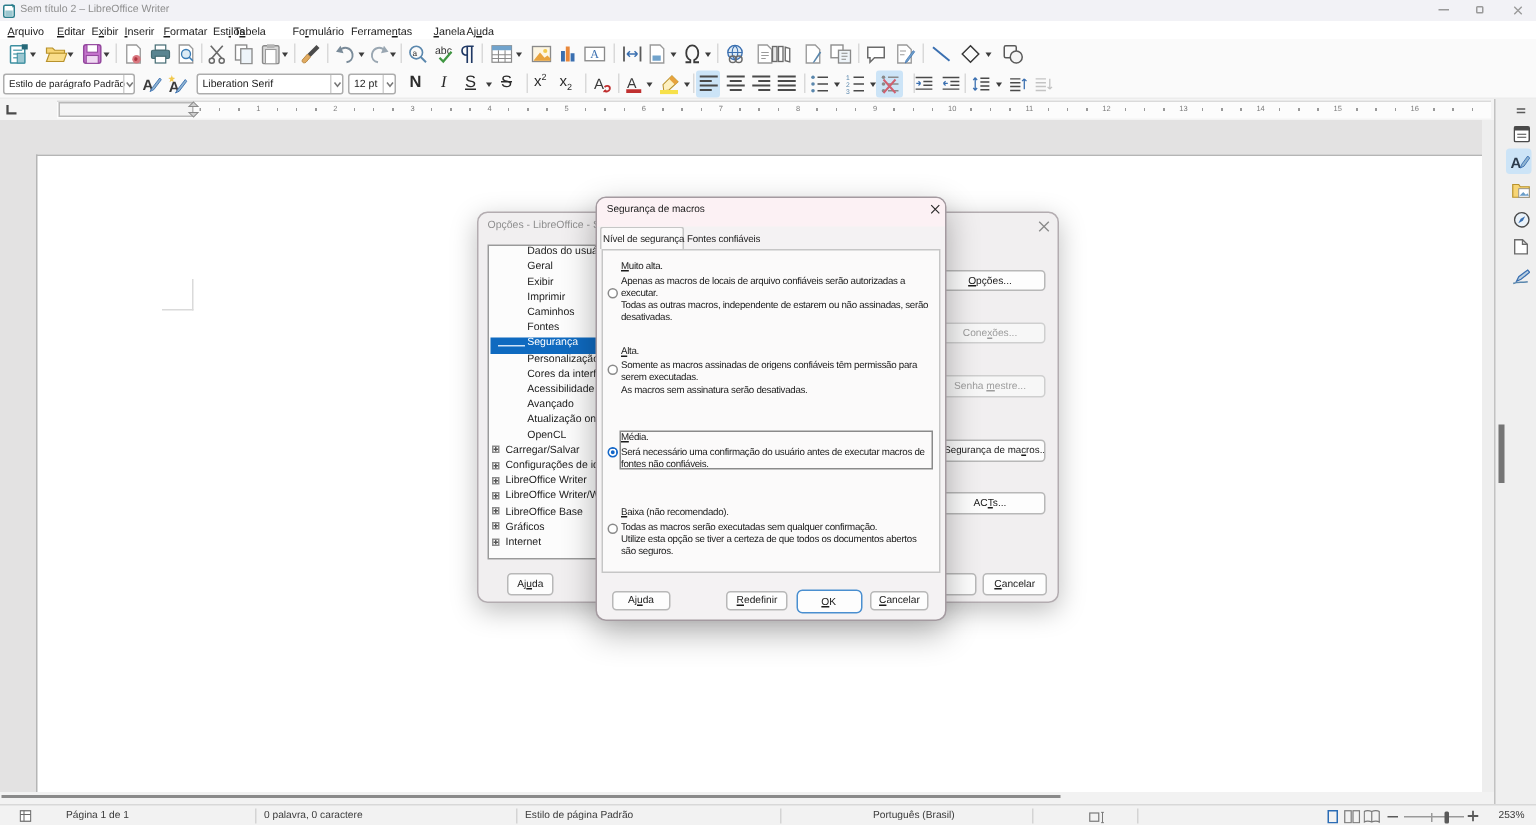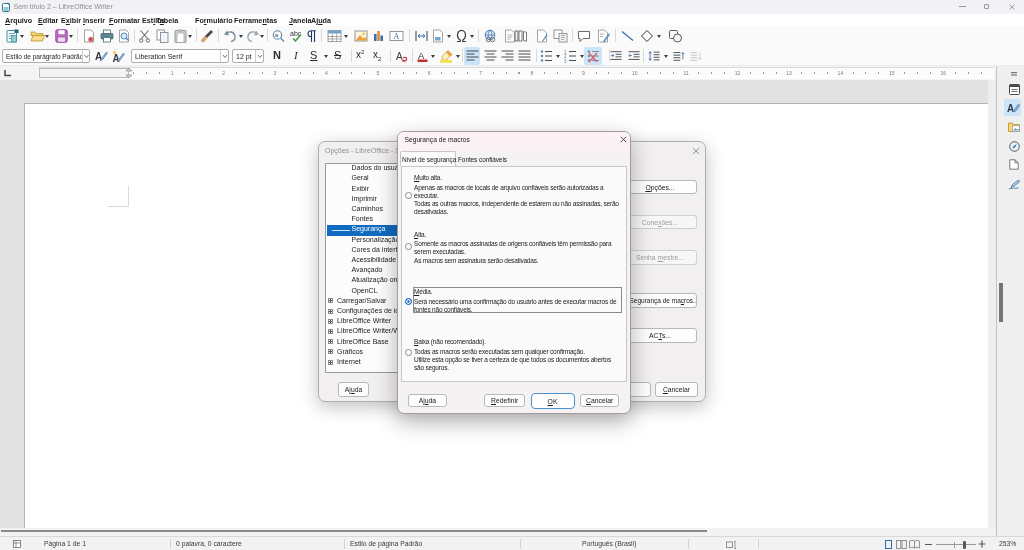--- a/index.html
+++ b/index.html
@@ -3,21 +3,21 @@
 <meta charset="utf-8">
 <style>
   * { margin:0; padding:0; box-sizing:border-box; }
   html,body { width:1024px; height:550px; overflow:hidden; }
   body { font-family:"Liberation Sans", sans-serif; position:relative; background:#e3e2e2; }
   .abs { position:absolute; }
   .txt { white-space:nowrap; }
   
   #titlebar { left:0; top:0; width:1024px; height:14px; background:#f2f2f6; }
   #menubar { left:0; top:14px; width:1024px; height:12px; background:#ffffff; }
-  .menuitem { position:absolute; top:2px; font-size:7.2px; color:#1c1c1c;font-weight:bold; }
+  .menuitem { position:absolute; top:2px; font-size:7.2px; color:#1c1c1c; }
   #toolbar1 { left:0; top:26px; width:1024px; height:20px; background:#fafafa; }
   #toolbar2 { left:0; top:46px; width:1024px; height:20px; background:#fafafa; border-bottom:1px solid #ececec; }
   .tsep { position:absolute; width:1px; height:13px; top:3px; background:#d9d9d9; }
   .drop { position:absolute; width:0; height:0; border-left:2.5px solid transparent; border-right:2.5px solid transparent; border-top:3px solid #3c3c3c; top:9px; }
   #ruler { left:0; top:66px; width:1024px; height:14px; background:#f4f4f4; }
   #docarea { left:0; top:80px; width:996px; height:448px; background:#e3e2e2; }
   #page { position:absolute; left:24px; top:23px; width:964px; height:425px; background:#ffffff; border-left:1px solid #b5b5b5; border-top:1px solid #b5b5b5; }
   #rightcol { left:996px; top:66px; width:28px; height:470px; background:#efefef; border-left:1px solid #c2c2c2; }
   #hscroll { left:0; top:528px; width:996px; height:8px; background:#f2f2f2; }
   #statusbar { left:0; top:536px; width:1024px; height:14px; background:#f2f2f2; border-top:1px solid #d8d8d8; }

